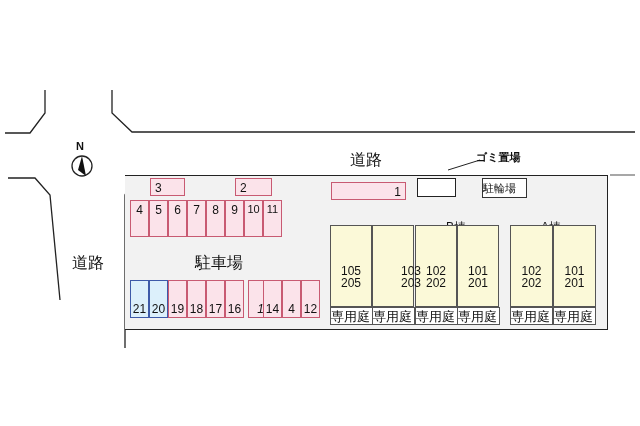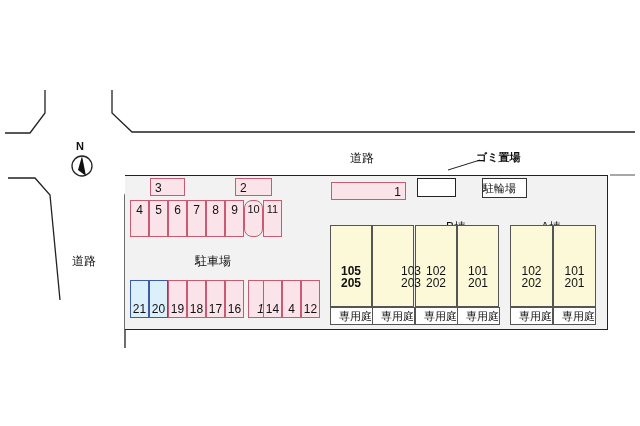--- a/index.html
+++ b/index.html
@@ -7,22 +7,22 @@
   .abs{position:absolute;}
   svg.roads{position:absolute;left:0;top:0;}
   .lot{position:absolute;left:125px;top:175px;width:482px;height:153px;background:#f2f2f2;border:1px solid #222;border-left:none;}
   .spot{position:absolute;box-sizing:border-box;background:#fbe3ea;border:1px solid #c85a72;font-size:12px;text-align:center;}
   .spot.blue{background:#dcf0fb;border-color:#3d5aa8;}
   .spot span{position:absolute;left:0;right:0;}
   .top-row span{top:2px;}
   .bot-row span{bottom:1px;}
   .unit{position:absolute;box-sizing:border-box;background:#fbf9d8;border:1px solid #555;}
   .unit-label{position:absolute;font-size:12px;line-height:12px;text-align:center;}
-  .garden{position:absolute;box-sizing:border-box;border:1px solid #555;background:#fff;font-size:11px;text-align:right;line-height:17px;}
-  .label{position:absolute;font-size:12px;white-space:nowrap;}
+  .garden{position:absolute;box-sizing:border-box;border:1px solid #555;background:#fff;font-size:13px;text-align:left;line-height:17px;}
+  .label{position:absolute;font-size:16px;white-space:nowrap;}
 </style>
 </head>
 <body>
 
 <svg class="roads" width="640" height="426">
   <polyline points="5,133 30,133 45,113 45,90" fill="none" stroke="#222" stroke-width="1.3"></polyline>
   <polyline points="112,90 112,113 132,132 635,132" fill="none" stroke="#222" stroke-width="1.3"></polyline>
   <polyline points="8,178 35,178 50,195 60,300" fill="none" stroke="#222" stroke-width="1.3"></polyline>
   <polyline points="610,175 635,175" fill="none" stroke="#777" stroke-width="1.3"></polyline>
   <polyline points="125,348 125,195 135,176 607,176" fill="none" stroke="#222" stroke-width="1.3"></polyline>
@@ -71,21 +71,21 @@
   </div>
 <div class="spot top-row" style="left:187px;top:200px;width:19px;height:37px;">
     <span>7</span>
   </div>
 <div class="spot top-row" style="left:206px;top:200px;width:19px;height:37px;">
     <span>8</span>
   </div>
 <div class="spot top-row" style="left:225px;top:200px;width:19px;height:37px;">
     <span>9</span>
   </div>
-<div class="spot top-row" style="left:244px;top:200px;width:19px;height:37px;border-radius:8px;">
+<div class="spot top-row" style="left:244px;top:200px;width:19px;height:37px;">
     <span style="font-size:11px;">10</span>
   </div>
 <div class="spot top-row" style="left:263px;top:200px;width:19px;height:37px;">
     <span style="font-size:11px;">11</span>
   </div>
 
 <div class="spot bot-row blue" style="left:130px;top:280px;width:19px;height:38px;">
     <span>21</span>
   </div>
 <div class="spot bot-row blue" style="left:149px;top:280px;width:19px;height:38px;">
@@ -114,21 +114,21 @@
   </div>
 <div class="spot bot-row" style="left:301px;top:280px;width:19px;height:38px;">
     <span>12</span>
   </div>
 
 <div class="label" style="left:446px;top:219px;font-size:12px;">B棟</div>
 <div class="unit" style="left:330px;top:225px;width:42px;height:82px;"></div>
 <div class="unit" style="left:372px;top:225px;width:42px;height:82px;"></div>
 <div class="unit" style="left:415px;top:225px;width:42px;height:82px;"></div>
 <div class="unit" style="left:457px;top:225px;width:42px;height:82px;"></div>
-<div class="unit-label" style="left:333px;top:265px;width:36px;font-weight:bold;">
+<div class="unit-label" style="left:333px;top:265px;width:36px;">
     <div>105</div>
     <div>205</div>
   </div>
 <div class="unit-label" style="left:375px;top:265px;width:36px;margin-left:18px;">
     <div>103</div>
     <div>203</div>
   </div>
 <div class="unit-label" style="left:418px;top:265px;width:36px;">
     <div>102</div>
     <div>202</div>

